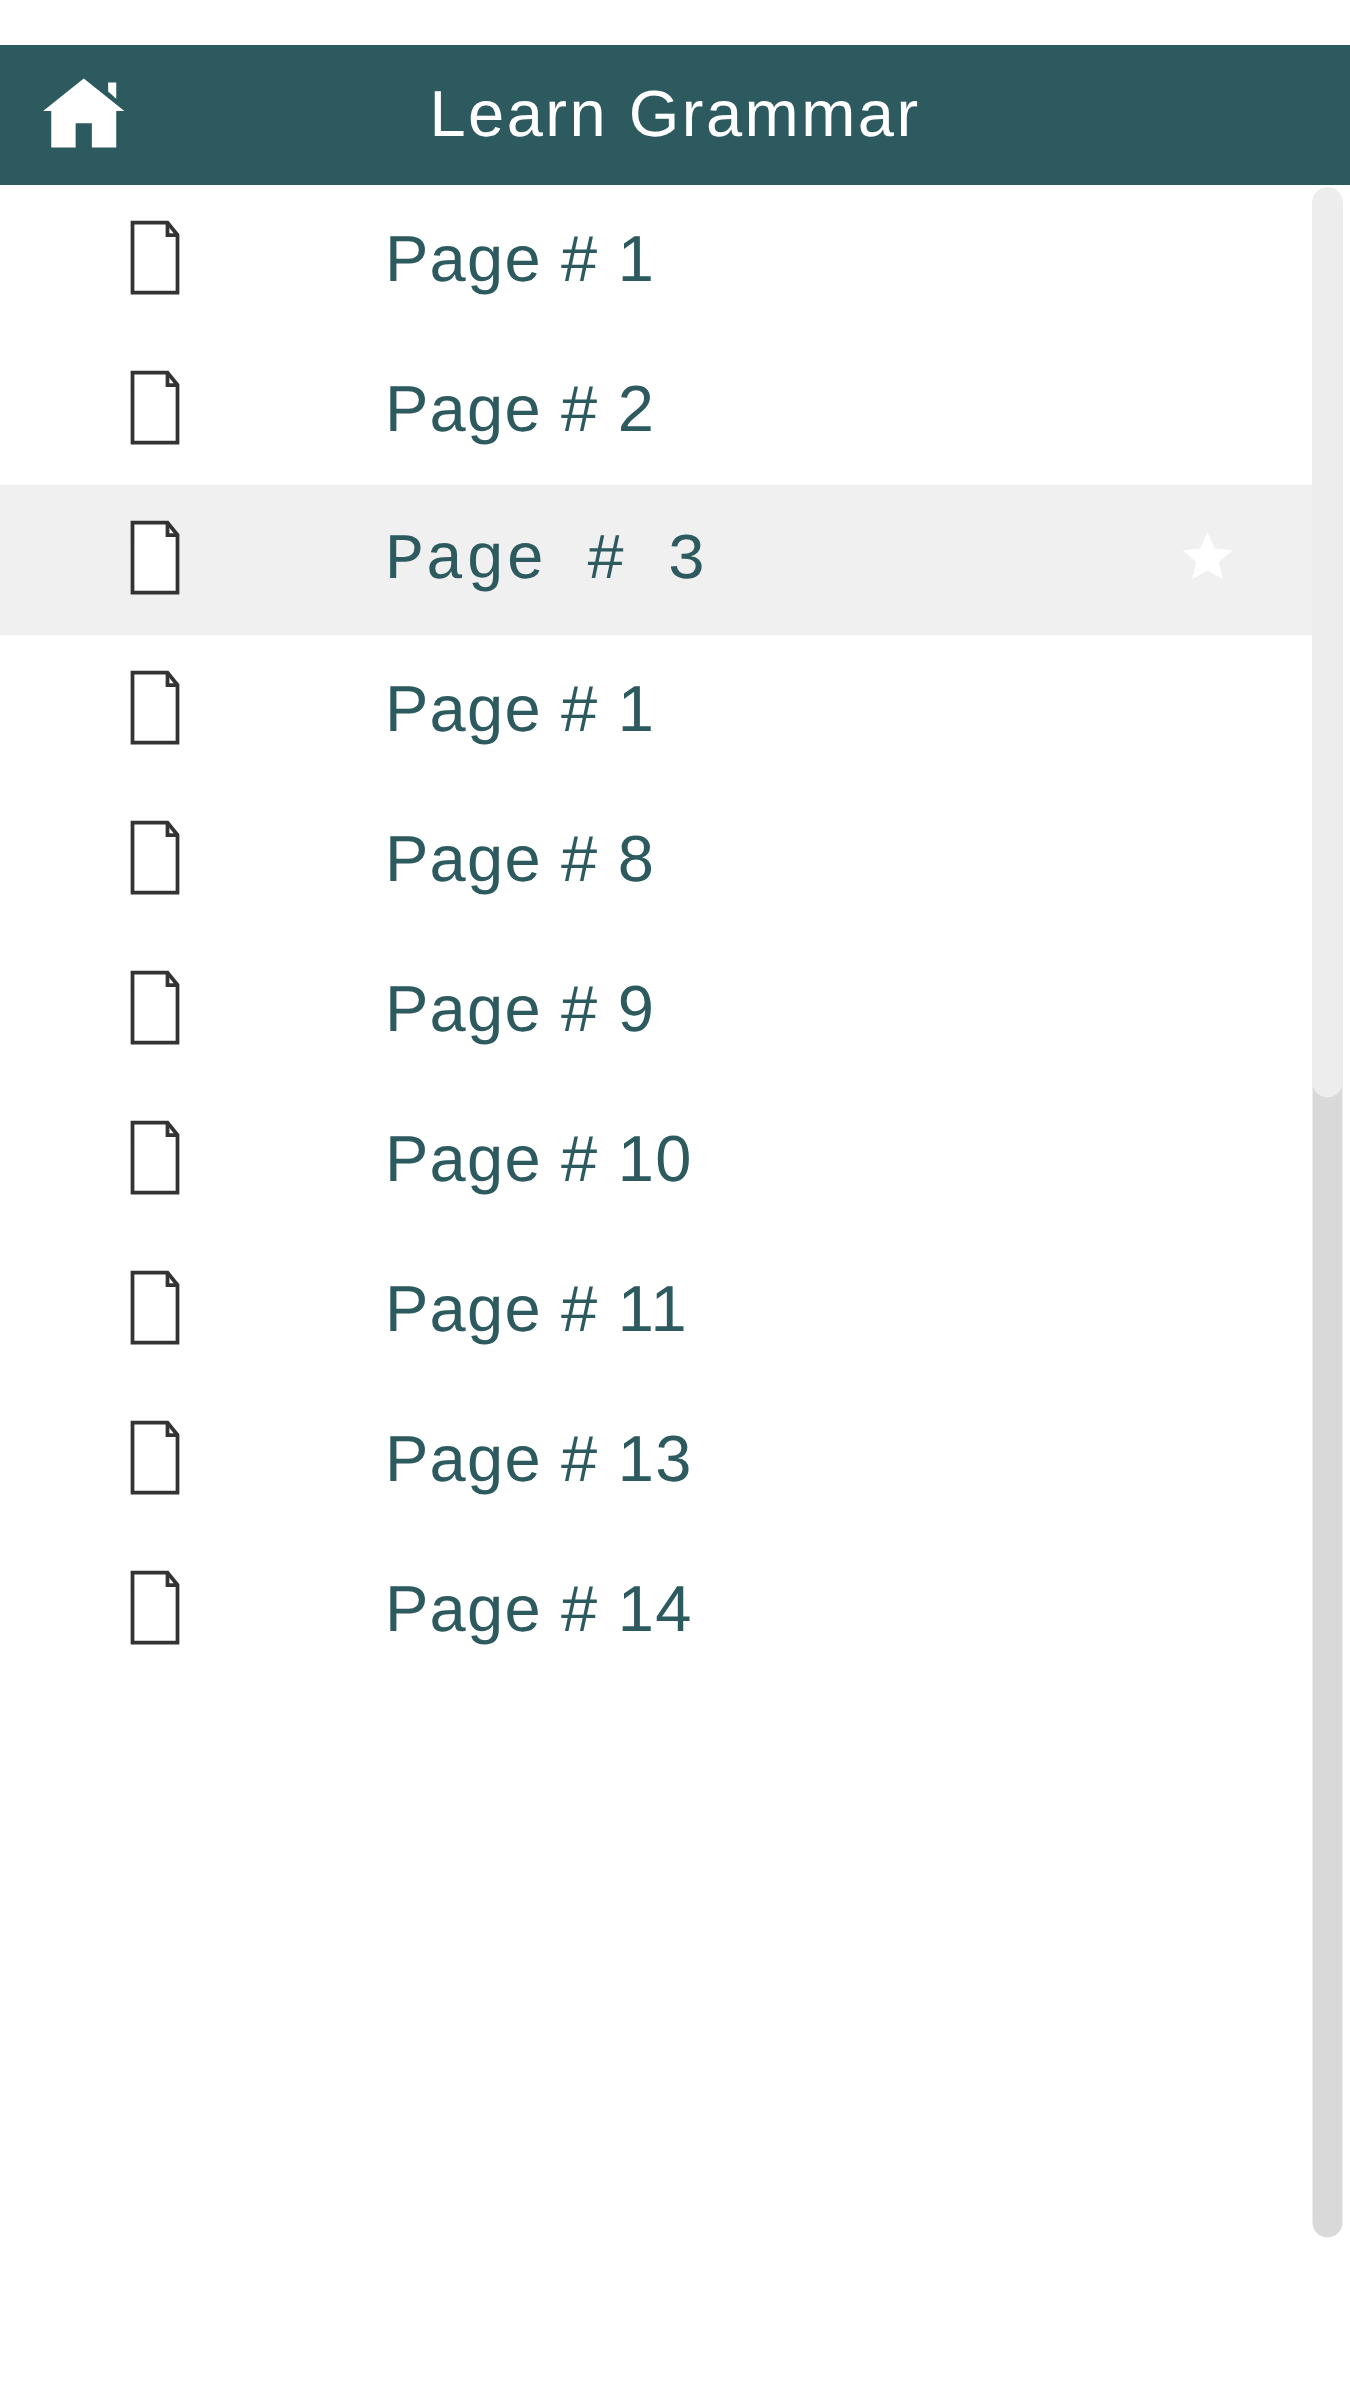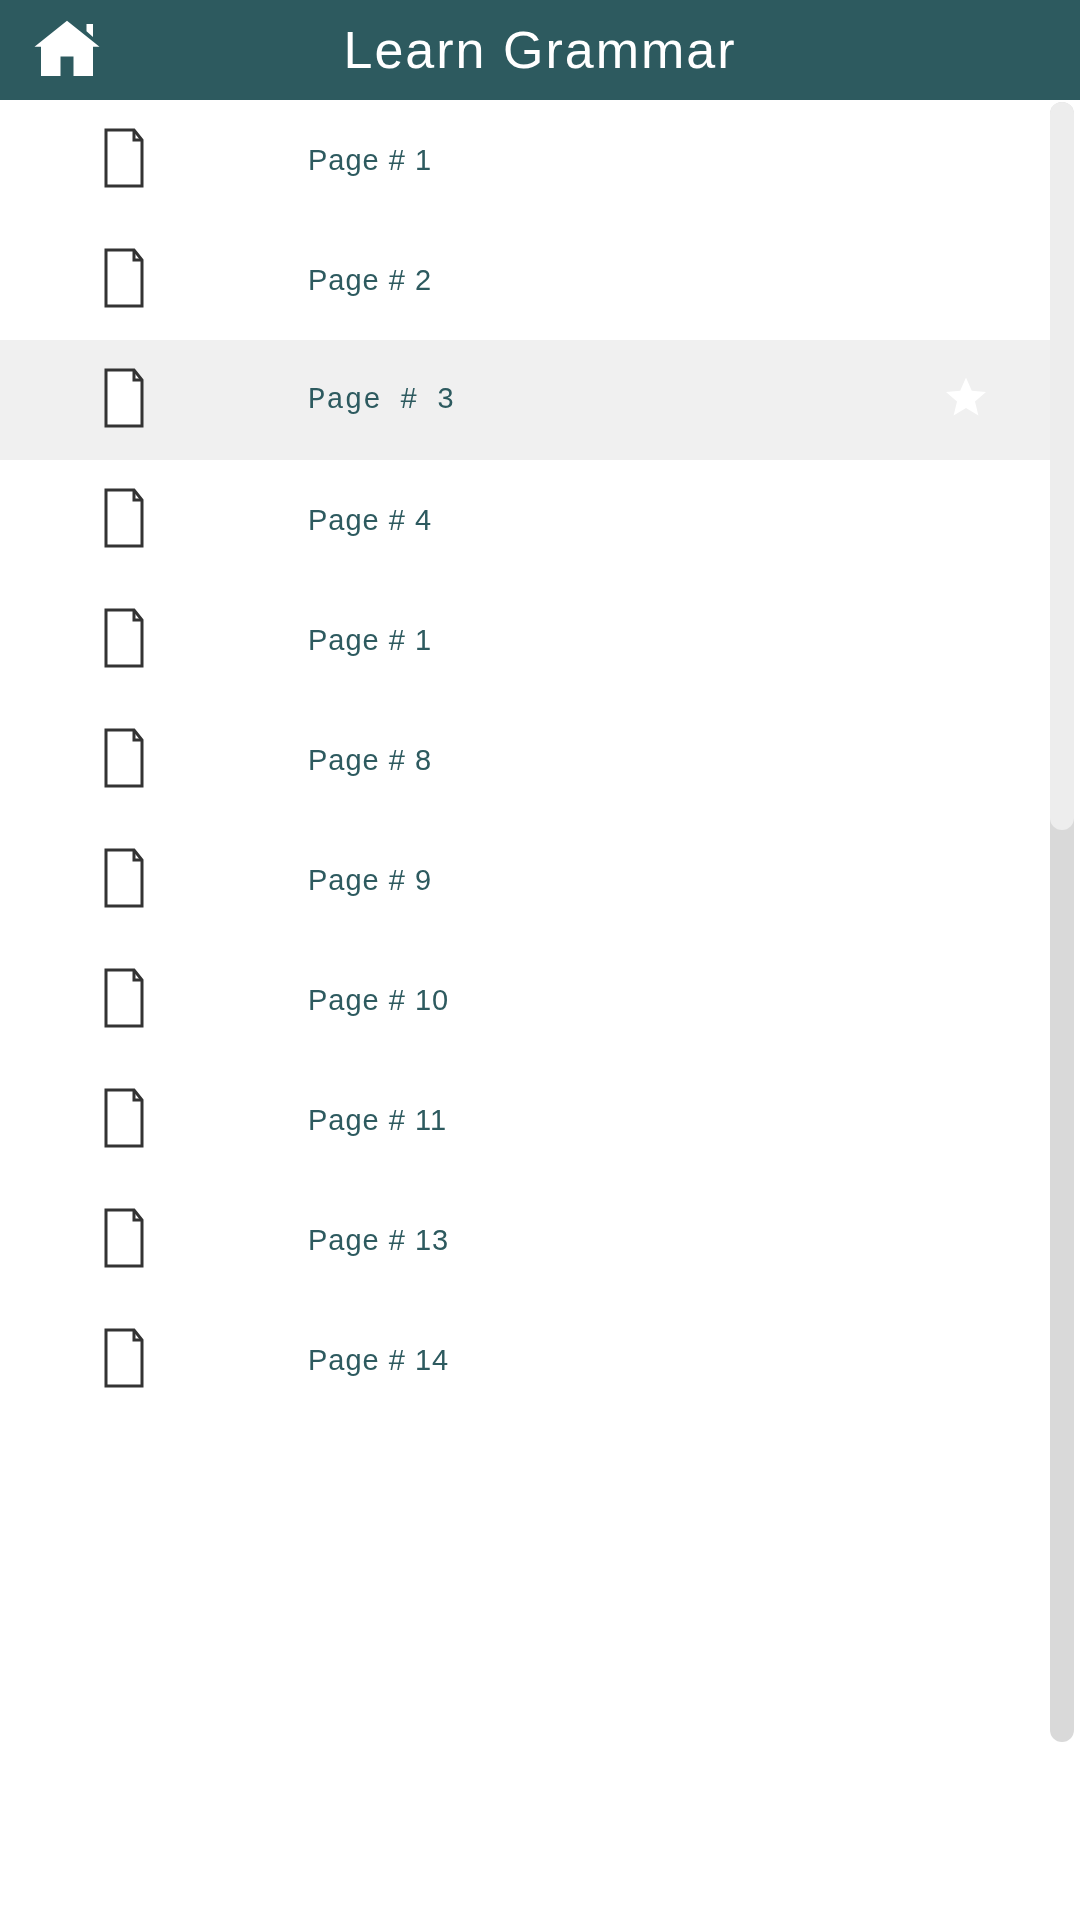--- a/index.html
+++ b/index.html
@@ -5,25 +5,26 @@
   * { margin: 0; padding: 0; box-sizing: border-box; }
   html, body {
     width: 1080px;
     height: 1920px;
     font-family: "Comic Sans MS", "Chalkboard SE", cursive, sans-serif;
     background: #ffffff;
     overflow: hidden;
   }
   .header {
     background: #2d5a5f;
-    height: 100px;
+    height: 112px;
     display: flex;
     align-items: center;
     padding: 16px 28px;
     position: relative;
+    margin-top: 36px;
   }
   .home-btn {
     color: #ffffff;
     display: flex;
     align-items: center;
     justify-content: center;
   }
   .header-title {
     position: absolute;
     left: 50%;
@@ -51,21 +52,21 @@
   }
   .list-item.selected {
     background: #f0f0f0;
     font-family: Liberation Mono, monospace;
   }
   .file-icon {
     flex-shrink: 0;
   }
   .item-label {
     color: #2d5a5f;
-    font-size: 29px;
+    font-size: 52px;
     font-weight: 500;
     margin-left: 160px;
     letter-spacing: 1px;
   }
   .star-icon {
     position: absolute;
     right: 60px;
     top: 50%;
     transform: translateY(-50%);
   }
@@ -124,27 +125,20 @@
         <span class="item-label">Page # 3</span>
         <span class="star-icon"><svg width="48" height="48" viewBox="0 0 24 24" fill="#ffffff">
   <path d="M12 2 L14.9 8.6 L22 9.3 L16.5 14 L18.2 21 L12 17.3 L5.8 21 L7.5 14 L2 9.3 L9.1 8.6 Z"></path>
 </svg></span>
       </div>
       <div class="list-item">
         <span class="file-icon"><svg width="48" height="62" viewBox="0 0 24 30" fill="none" stroke="#333333" stroke-width="1.5">
   <path d="M3 1 L17 1 L21 6 L21 29 L3 29 Z" fill="#ffffff"></path>
   <path d="M17 1 L17 6 L21 6" fill="none"></path>
 </svg></span>
-        <span class="item-label">Page # 4</span>
-      </div>
-      <div class="list-item">
-        <span class="file-icon"><svg width="48" height="62" viewBox="0 0 24 30" fill="none" stroke="#333333" stroke-width="1.5">
-  <path d="M3 1 L17 1 L21 6 L21 29 L3 29 Z" fill="#ffffff"></path>
-  <path d="M17 1 L17 6 L21 6" fill="none"></path>
-</svg></span>
         <span class="item-label">Page # 1</span>
       </div>
       <div class="list-item">
         <span class="file-icon"><svg width="48" height="62" viewBox="0 0 24 30" fill="none" stroke="#333333" stroke-width="1.5">
   <path d="M3 1 L17 1 L21 6 L21 29 L3 29 Z" fill="#ffffff"></path>
   <path d="M17 1 L17 6 L21 6" fill="none"></path>
 </svg></span>
         <span class="item-label">Page # 8</span>
       </div>
       <div class="list-item">

